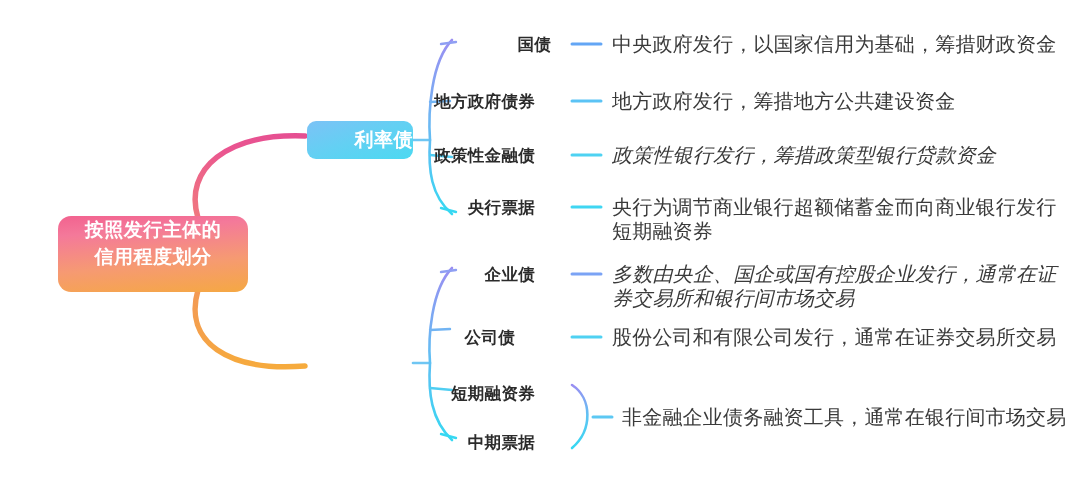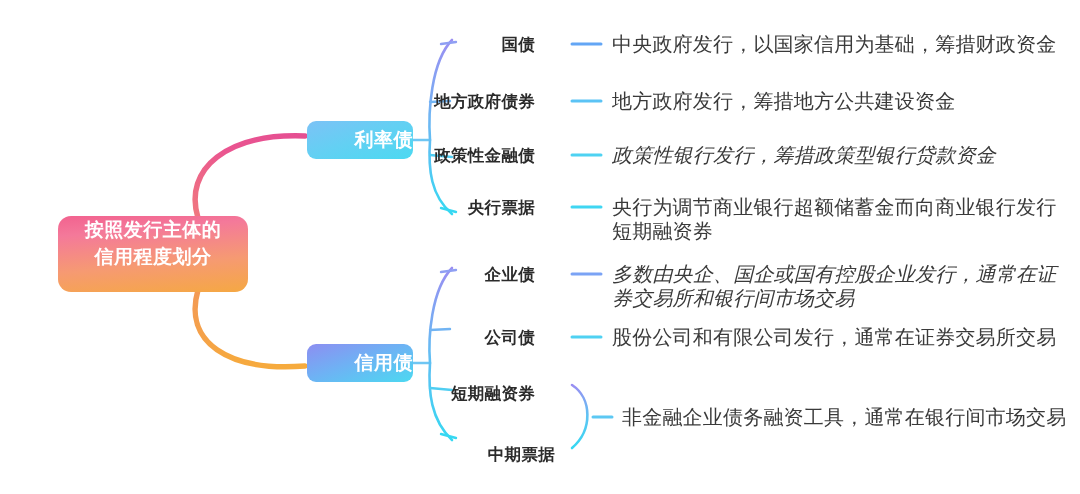--- a/index.html
+++ b/index.html
@@ -169,33 +169,30 @@
   </svg>
 
   <div class="root-node">
     <span class="root-line">按照发行主体的</span>
     <span class="root-line">信用程度划分</span>
   </div>
 
   <div class="branch-node" id="branch-rate">
     <span class="branch-label">利率债</span>
   </div>
-  <div class="branch-node" id="branch-credit">
-    <span class="branch-label">信用债</span>
-  </div>
-
-  <div class="leaf-label" style="left:410px; top:32px; width:125px;">国债</div>
+
+  <div class="leaf-label" style="left:426px; top:32px; width:125px;">国债</div>
   <div class="leaf-label" style="left:410px; top:89px; width:125px;">地方政府债券</div>
   <div class="leaf-label" style="left:410px; top:143px; width:125px;">政策性金融债</div>
   <div class="leaf-label" style="left:410px; top:195px; width:125px;">央行票据</div>
 
   <div class="leaf-label" style="left:410px; top:262px; width:125px;">企业债</div>
-  <div class="leaf-label" style="left:410px; top:325px; width:125px;">公司债</div>
+  <div class="leaf-label" style="left:390px; top:325px; width:125px;">公司债</div>
   <div class="leaf-label" style="left:410px; top:381px; width:125px;">短期融资券</div>
-  <div class="leaf-label" style="left:430px; top:430px; width:125px;margin-top:12px;">中期票据</div>
+  <div class="leaf-label" style="left:410px; top:430px; width:125px;">中期票据</div>
 
   <div class="desc" style="top:32px;">中央政府发行，以国家信用为基础，筹措财政资金</div>
   <div class="desc" style="top:89px;">地方政府发行，筹措地方公共建设资金</div>
   <div class="desc" style="top:143px;font-style:italic;">政策性银行发行，筹措政策型银行贷款资金</div>
   <div class="desc" style="top:195px;">央行为调节商业银行超额储蓄金而向商业银行发行
 短期融资券</div>
 
   <div class="desc" style="top:262px;font-style:italic;">多数由央企、国企或国有控股企业发行，通常在证
 券交易所和银行间市场交易</div>
   <div class="desc" style="top:325px;">股份公司和有限公司发行，通常在证券交易所交易</div>

